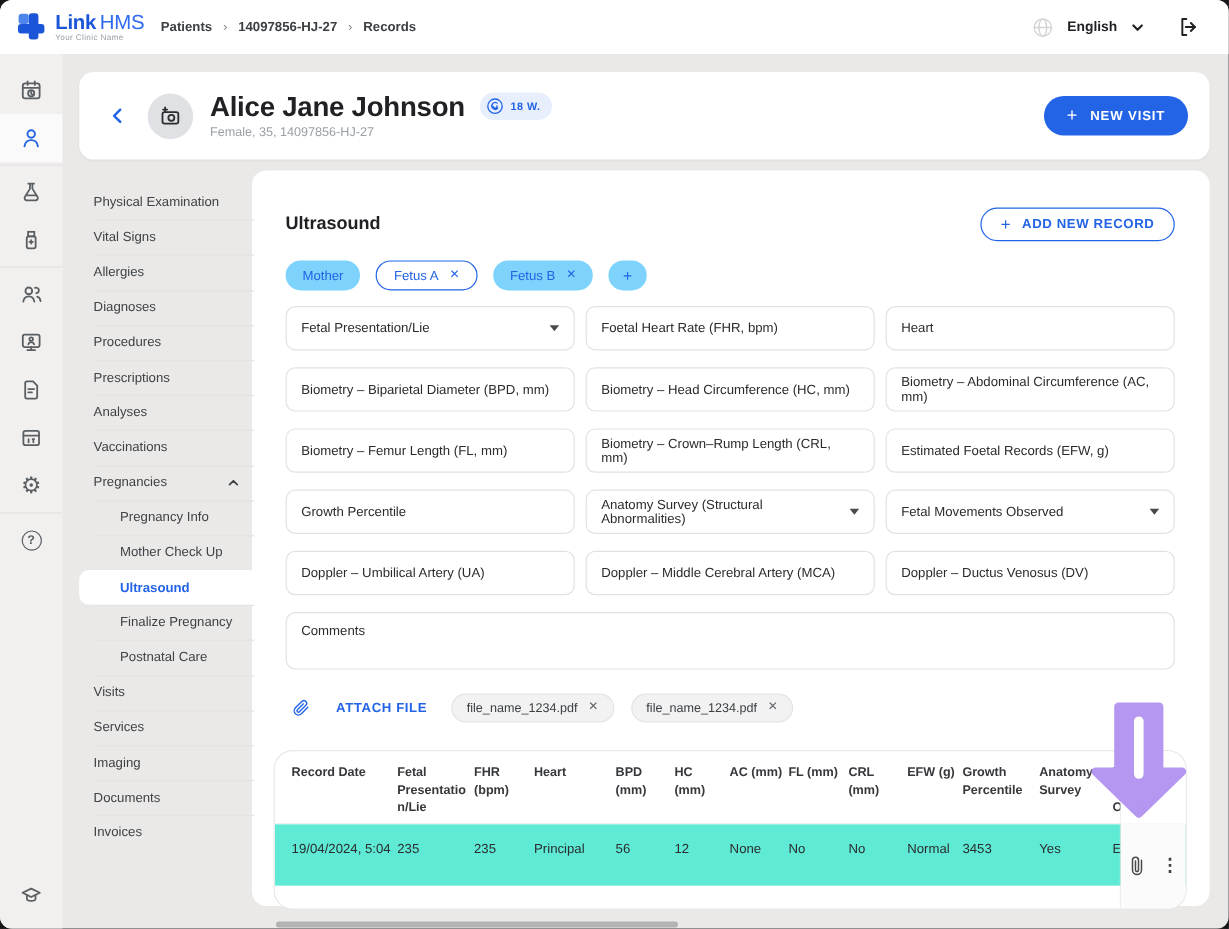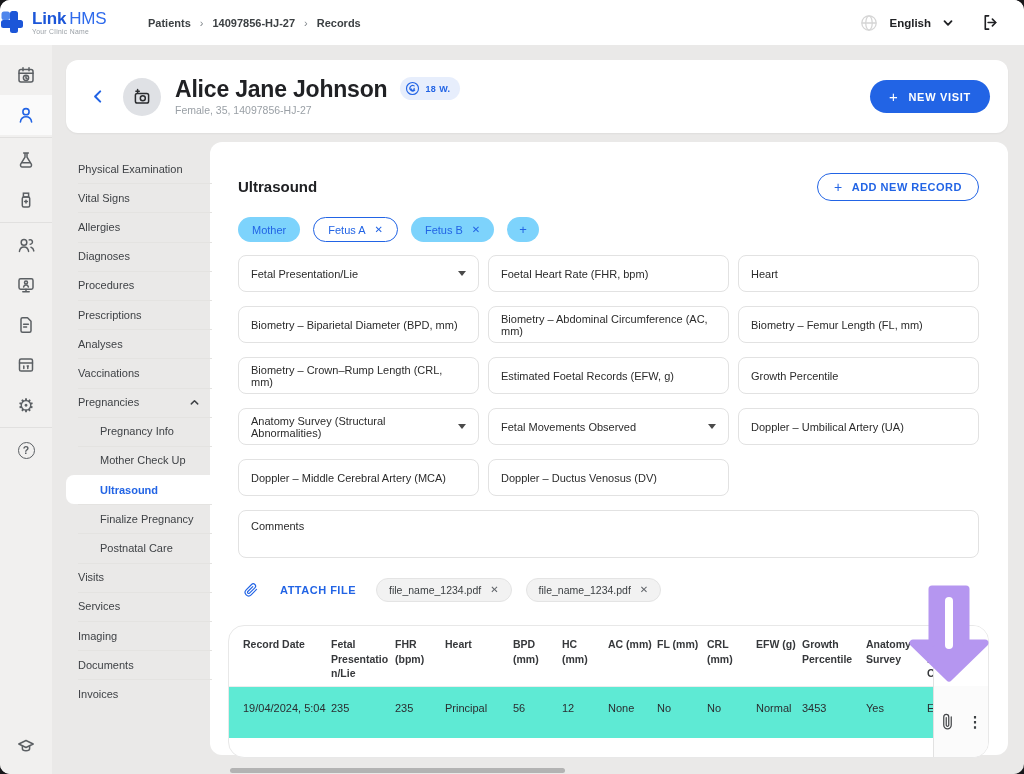--- a/index.html
+++ b/index.html
@@ -1,27 +1,27 @@
 <!DOCTYPE html>
 <html><head>
 <meta charset="utf-8">
 <style>
   html,body{margin:0;padding:0;background:#17171a;font-family:"Liberation Sans",sans-serif;}
   *{box-sizing:border-box;}
   #page{position:relative;width:1024px;height:774px;background:#eae9e8;border-radius:10px;overflow:hidden;}
 
   
   .topbar{position:absolute;top:0;left:0;width:1024px;height:45px;background:#fff;display:flex;align-items:center;z-index:6;}
-  .logo{display:flex;align-items:center;gap:8px;padding-left:0;width:134px;}
+  .logo{display:flex;align-items:center;gap:8px;padding-left:14px;width:134px;}
   .logo-text{display:flex;flex-direction:column;line-height:1;}
   .logo-row{font-size:17px;letter-spacing:-.2px;}
   .logo-link{font-weight:700;color:#1c56d8;}
   .logo-hms{font-weight:300;color:#2f6bec;margin-left:3px;}
   .logo-tag{font-size:6.8px;color:#9aa0a6;margin-top:2px;letter-spacing:.3px;}
-  .crumbs{display:flex;align-items:center;gap:9px;margin-left:14px;font-size:11px;font-weight:600;color:#3c4043;}
+  .crumbs{display:flex;align-items:center;gap:9px;font-size:11px;font-weight:600;color:#3c4043;}
   .crumb-sep{color:#80868b;font-weight:400;font-size:11px;}
   .top-right{margin-left:auto;display:flex;align-items:center;gap:11px;padding-right:24px;}
   .lang-label{font-size:11.5px;font-weight:700;color:#202124;}
   .icon-btn{display:flex;align-items:center;justify-content:center;background:none;border:none;padding:0;cursor:pointer;}
 
   
   .rail{position:absolute;left:0;top:45px;bottom:0;width:52px;background:#f1f0ef;display:flex;flex-direction:column;align-items:center;padding:10px 0 8px;}
   .rail-item{width:52px;height:40px;display:flex;align-items:center;justify-content:center;cursor:pointer;}
   .rail-item.active{background:#fafafa;}
   .rail-div{width:52px;height:1px;background:#e1e0df;margin:2px 0;}
@@ -336,20 +336,23 @@
           <span class="caret"></span>
         </div>
       <div class="field">
           <span>Foetal Heart Rate (FHR, bpm)</span>
         </div>
       <div class="field">
           <span>Heart</span>
         </div>
       <div class="field">
           <span>Biometry – Biparietal Diameter (BPD, mm)</span>
+        </div>
+      <div class="field">
+          <span>Biometry – Head Circumference (HC, mm)</span>
         </div>
       <div class="field">
           <span>Biometry – Abdominal Circumference (AC, mm)</span>
         </div>
       <div class="field">
           <span>Biometry – Femur Length (FL, mm)</span>
         </div>
       <div class="field">
           <span>Biometry – Crown–Rump Length (CRL, mm)</span>
         </div>

